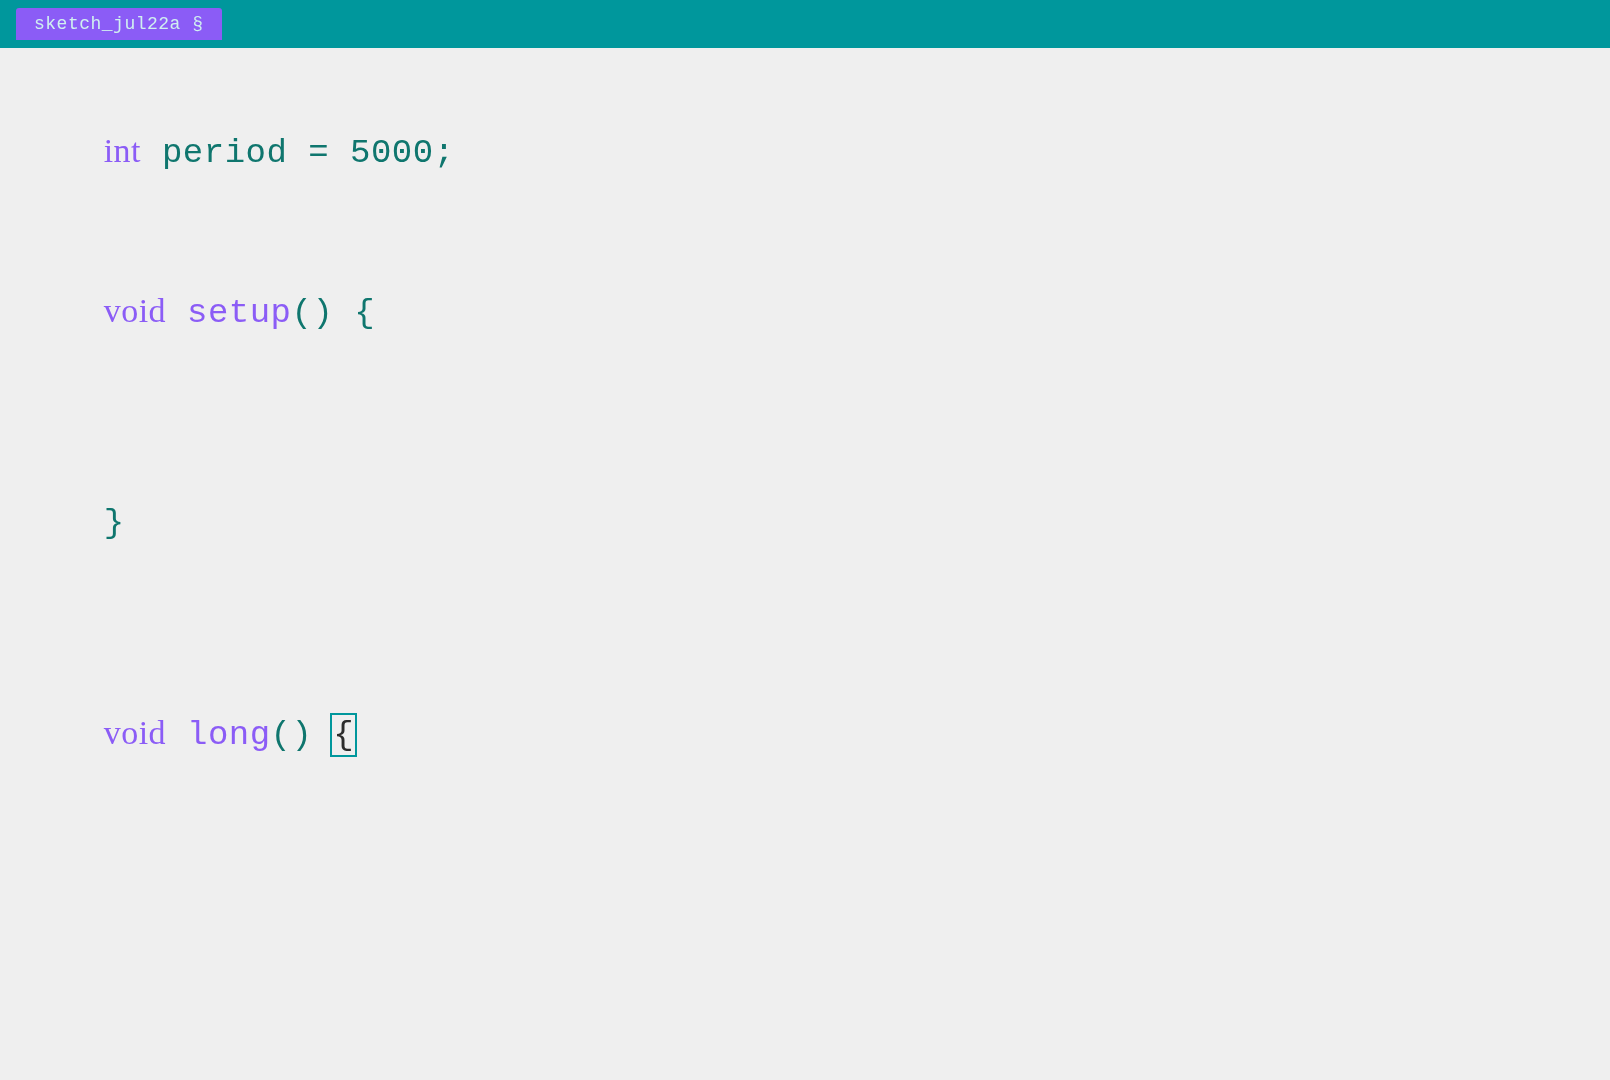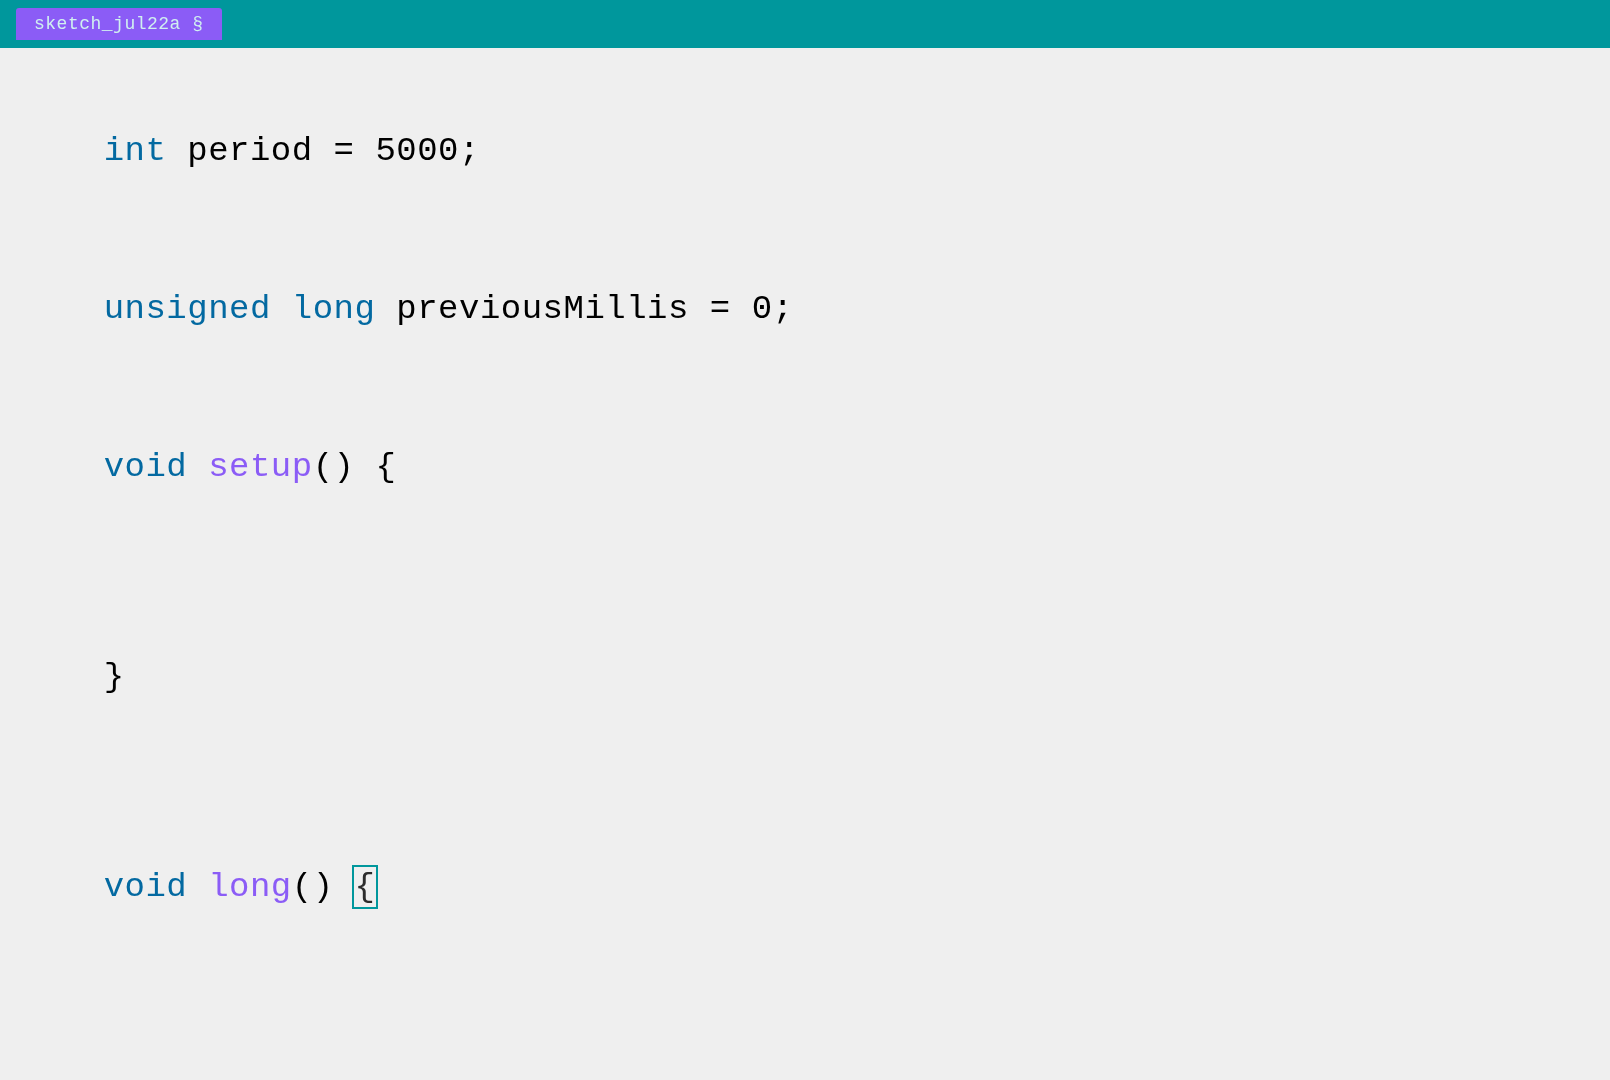--- a/index.html
+++ b/index.html
@@ -42,29 +42,30 @@
     }
 
     .code-line {
       font-size: 34px;
       line-height: 1.55;
       white-space: pre;
       letter-spacing: 0.5px;
     }
 
     .kw-blue {
-      color: #0369a1;
+      color: #8b5cf6;
+      font-family: Liberation Serif, serif;
     }
 
     .kw-orange {
       color: #8b5cf6;
     }
 
     .text-dark {
-      color: #000000;
+      color: #0f766e;
     }
 
     .cursor-brace {
       outline: 2px solid #00979c;
       outline-offset: 1px;
       color: #2c2c2c;
     }
 
     .empty-line {
       height: 52px;
@@ -77,23 +78,20 @@
   <div class="tab">sketch_jul22a §</div>
 </div>
 
 <div class="editor-area">
 
   <div class="code-line">
     <span class="kw-blue">int</span><span class="text-dark"> period = 5000;</span>
   </div>
 
 
-  <div class="code-line">
-    <span class="kw-blue">unsigned long</span><span class="text-dark"> previousMillis = 0;</span>
-  </div>
 
   <div class="code-line">
     <span class="kw-blue">void</span><span class="text-dark"> </span><span class="kw-orange">setup</span><span class="text-dark">() {</span>
   </div>
 
   <div class="code-line empty-line">&nbsp;</div>
 
   <div class="code-line">
     <span class="text-dark">}</span>
   </div>

